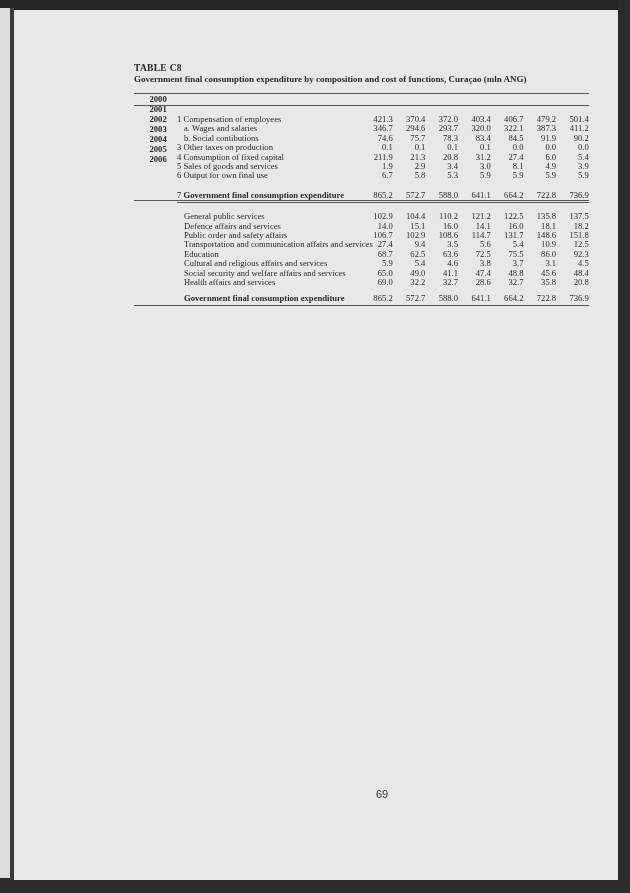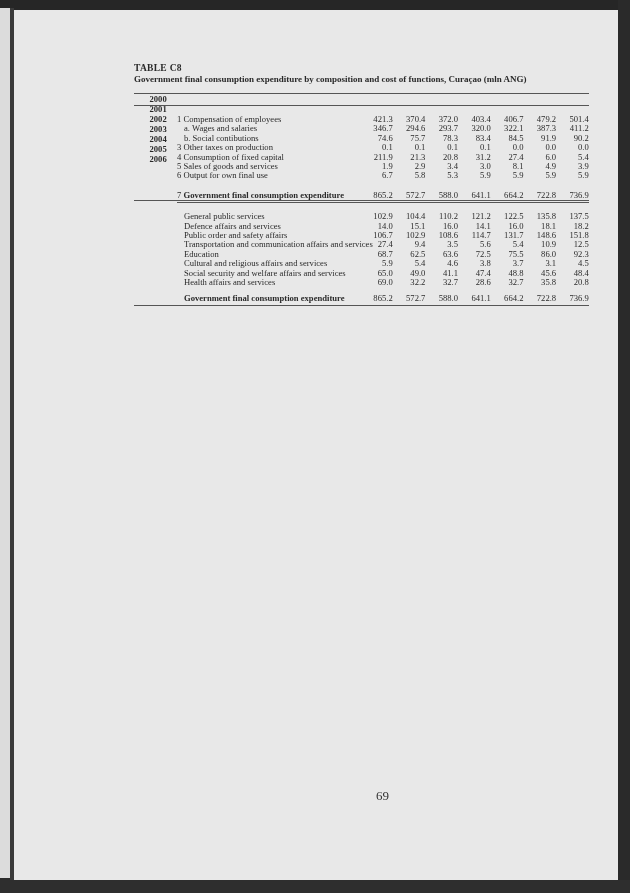--- a/index.html
+++ b/index.html
@@ -27,21 +27,21 @@
     .row .v { width: 32.7px; text-align: right; }
     .hdr { font-weight: bold; border-bottom: 1px solid #555; height: 11px; line-height: 10px; margin-top: 0; flex-direction: column; }
     .ind1 { padding-left: 43px; box-sizing: border-box; }
     .ind2 { padding-left: 50px; box-sizing: border-box; }
     .ind3 { padding-left: 50px; box-sizing: border-box; }
     .spacer { height: 9px; }
     .total { font-weight: normal; border-bottom: 1px solid #555; }
     .total .lbl b { font-weight: bold; }
     .total-line2 { border-top: 1px solid #555; margin-top: 1px; }
     .final-rule { border-bottom: 1.5px solid #555; padding-bottom: 2px; }
-    .pageno { position: absolute; left: 376px; top: 788px; font-size: 13px; font-family: Liberation Serif, serif; color: #333; }
+    .pageno { position: absolute; left: 376px; top: 788px; font-size: 11px; font-family: Liberation Sans, sans-serif; color: #333; }
   </style>
 </head>
 <body>
 
 <div class="scan-top"></div>
 <div class="left-strip"></div>
 <div class="left-edge"></div>
 <div class="right-edge"></div>
 <div class="bottom-band"></div>
 

